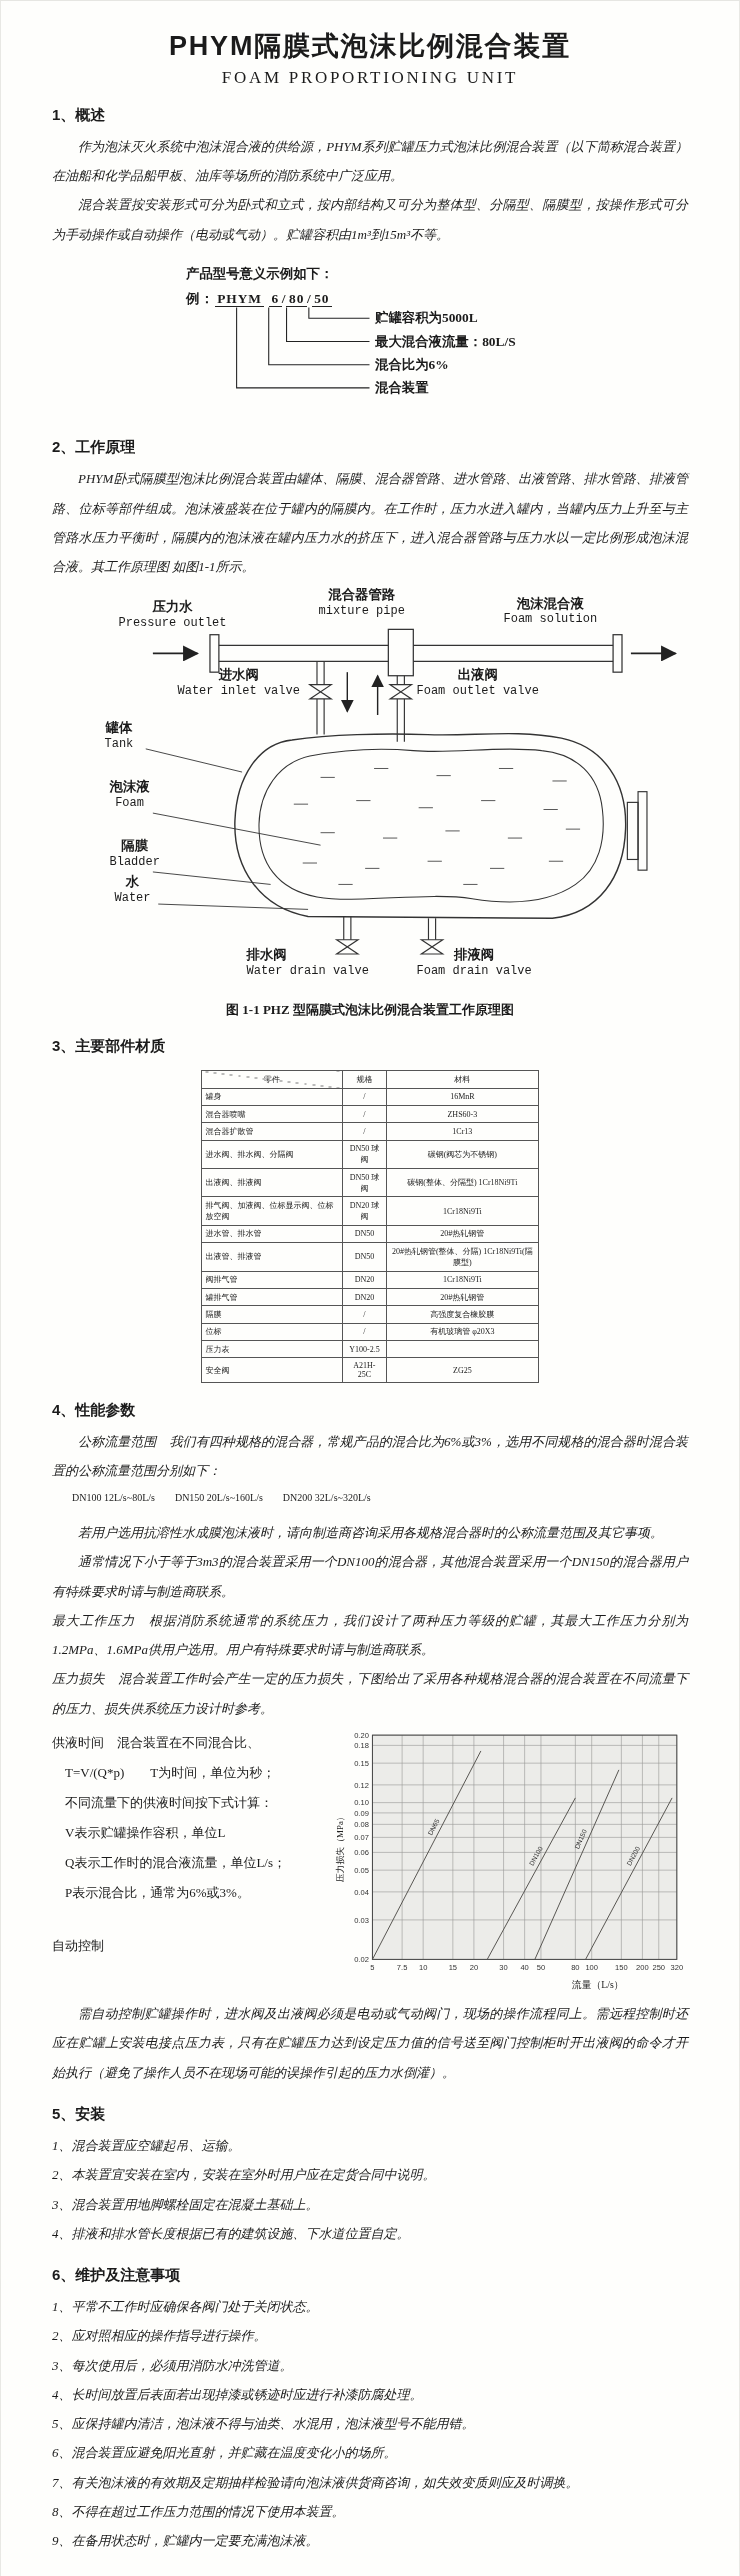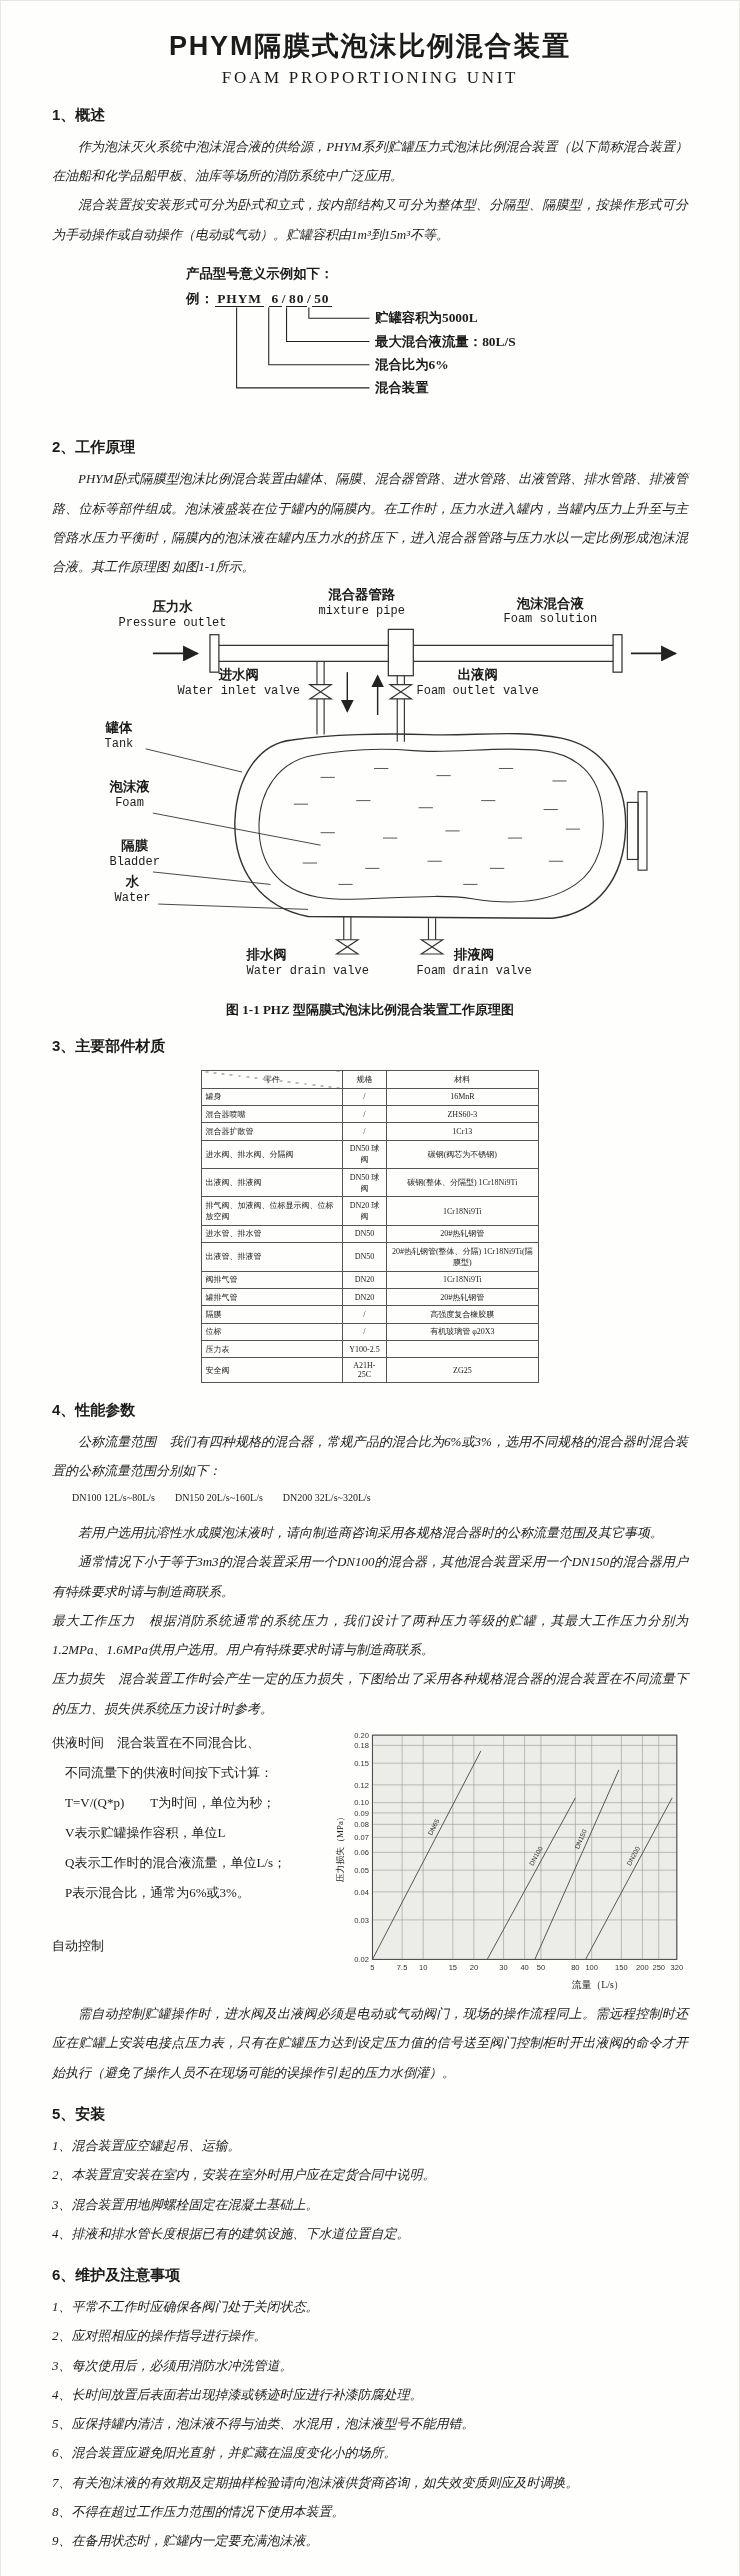--- a/index.html
+++ b/index.html
@@ -284,22 +284,22 @@
   <p class="body indent">公称流量范围　我们有四种规格的混合器，常规产品的混合比为6%或3%，选用不同规格的混合器时混合装置的公称流量范围分别如下：</p>
   <div class="flow-line indent" style="text-indent:2em">DN100  12L/s~80L/s　　DN150  20L/s~160L/s　　DN200  32L/s~320L/s</div>
   <p class="body indent">若用户选用抗溶性水成膜泡沫液时，请向制造商咨询采用各规格混合器时的公称流量范围及其它事项。</p>
   <p class="body indent">通常情况下小于等于3m3的混合装置采用一个DN100的混合器，其他混合装置采用一个DN150的混合器用户有特殊要求时请与制造商联系。</p>
   <p class="body">最大工作压力　根据消防系统通常的系统压力，我们设计了两种压力等级的贮罐，其最大工作压力分别为1.2MPa、1.6MPa供用户选用。用户有特殊要求时请与制造商联系。</p>
   <p class="body">压力损失　混合装置工作时会产生一定的压力损失，下图给出了采用各种规格混合器的混合装置在不同流量下的压力、损失供系统压力设计时参考。</p>
 
   <div class="perf-cols">
     <div class="perf-left">
       <div class="ln">供液时间　混合装置在不同混合比、</div>
+      <div class="ln" style="text-indent:1em">T=V/(Q*p)　　T为时间，单位为秒；</div>
       <div class="ln" style="text-indent:1em">不同流量下的供液时间按下式计算：</div>
-      <div class="ln" style="text-indent:1em">T=V/(Q*p)　　T为时间，单位为秒；</div>
       <div class="ln" style="text-indent:1em">V表示贮罐操作容积，单位L</div>
       <div class="ln" style="text-indent:1em">Q表示工作时的混合液流量，单位L/s；</div>
       <div class="ln" style="text-indent:1em">P表示混合比，通常为6%或3%。</div>
       <div class="auto-h">自动控制</div>
     </div>
     <div class="chart-wrap">
       <svg id="loss-chart" width="357" height="267" viewBox="0 0 400 300">
           <rect x="46" y="8" width="342" height="252" fill="#ecece9"></rect>
           <line x1="46" y1="8" x2="46" y2="260" stroke="#9a9a97" stroke-width="0.7"></line>
           <text x="46" y="272" font-size="8.5" text-anchor="middle" fill="#333" font-family="Liberation Sans, sans-serif">5</text>

